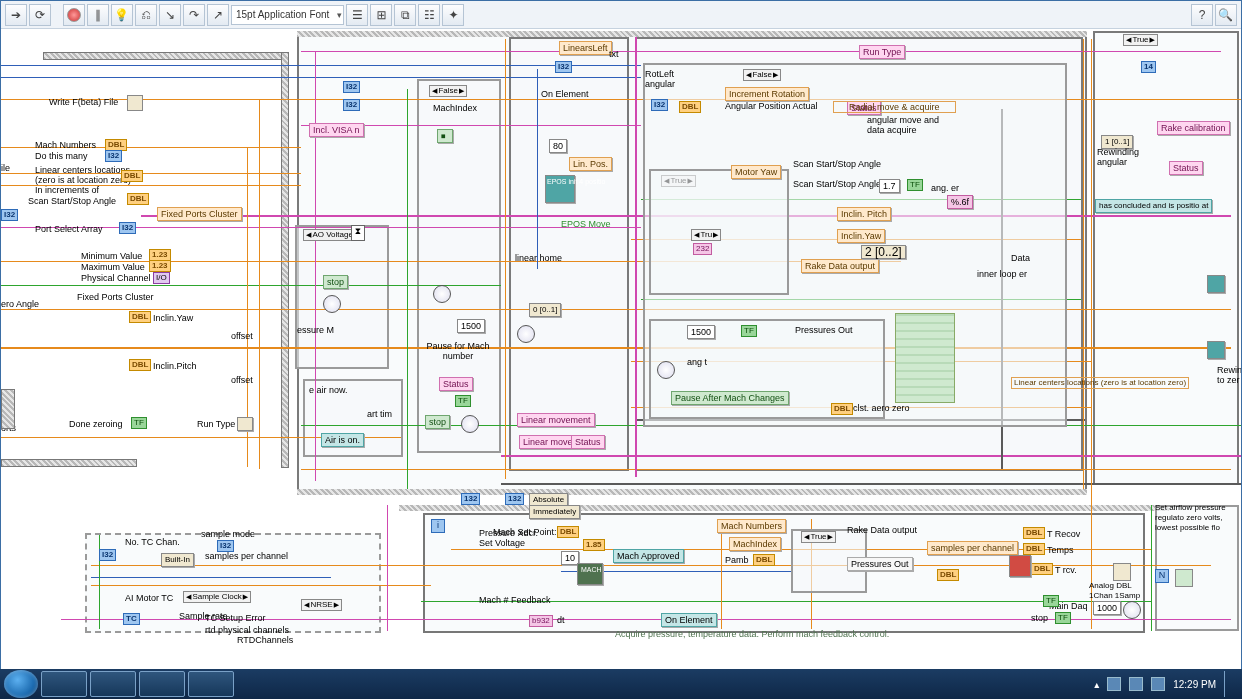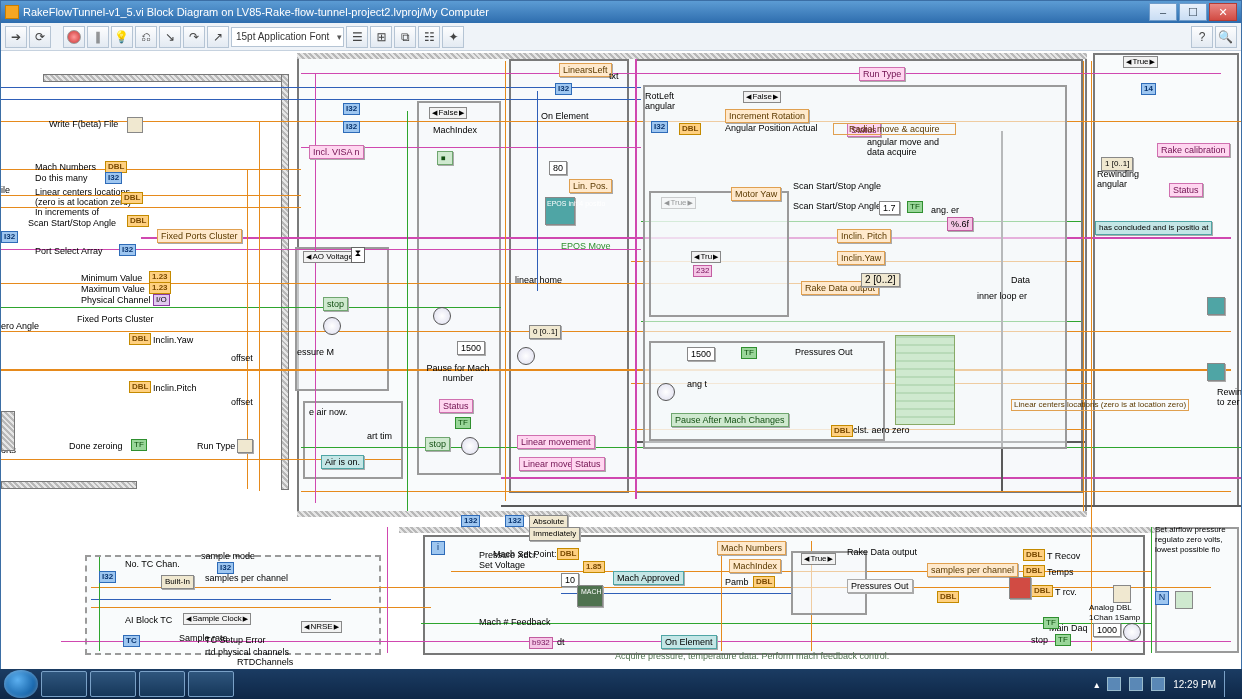--- a/index.html
+++ b/index.html
@@ -55,28 +55,20 @@
   .wc{background:#5A5A5A;}     
   .wbl{background:#2F5FB8;}    
   .h{height:1px;} .v{width:1px;}
   .h2{height:2px;} .v2{width:2px;}
 </style>
 </head>
 <body>
 
 <div class="window">
 
-  <div class="titlebar">
-    <div class="icon"></div>
-    <span>RakeFlowTunnel-v1_5.vi Block Diagram on LV85-Rake-flow-tunnel-project2.lvproj/My Computer</span>
-    <div class="fill"></div>
-    <div class="winbtn">–</div>
-    <div class="winbtn">☐</div>
-    <div class="winbtn close">✕</div>
-  </div>
 
 
   <div class="toolbar">
     <div class="tbtn">➔</div>
     <div class="tbtn">⟳</div>
     <div style="width:8px"></div>
     <div class="tbtn">
         <span class="tcircle tred"></span>
       </div>
     <div class="tbtn">∥</div>
@@ -301,21 +293,21 @@
       <div class="blk node orange" style="left:800px;top:230px">Rake Data output</div>
 
       <div class="blk node pink" style="left:846px;top:72px">Status</div>
       <div class="blk txt orange" style="left:832px;top:72px;border:1px solid #E0A050;padding:0 15px">Radial move &amp; acquire</div>
       <div class="blk txt" style="left:866px;top:86px;white-space:normal;width:86px">angular move and data acquire</div>
       <div class="blk node" style="left:878px;top:150px;background:#fff">1.7</div>
       <span class="blk bool" style="left:906px;top:150px">TF</span>
       <div class="blk txt" style="left:930px;top:154px">ang. er</div>
       <div class="blk node" style="left:946px;top:166px;background:#F5C6E6;border:1px solid #C25CA0">%.6f</div>
 
-      <div class="blk node" style="left:860px;top:222px;background:#F0E8D0;font-size:10px">2 [0..2]</div>
+      <div class="blk node" style="left:860px;top:216px;background:#F0E8D0;font-size:12px">2 [0..2]</div>
       <div class="blk txt" style="left:1010px;top:224px">Data</div>
       <div class="blk txt" style="left:976px;top:240px">inner loop er</div>
 
       <div class="blk seq inner" style="left:648px;top:290px;width:236px;height:100px"></div>
       <div class="blk node" style="left:686px;top:296px;background:#fff">1500</div>
       <span class="blk bool" style="left:740px;top:296px">TF</span>
       <div class="blk txt" style="left:794px;top:296px">Pressures Out</div>
       <div class="blk txt" style="left:686px;top:328px">ang t</div>
       <div class="blk clk" style="left:656px;top:332px"></div>
       <div class="blk node green" style="left:670px;top:362px">Pause After Mach Changes</div>
@@ -339,21 +331,21 @@
       <div class="blk node" style="left:1206px;top:312px;width:18px;height:18px;background:#4FA5A5"></div>
 
       <div class="blk node" style="left:528px;top:464px;background:#F0E8D0;font-size:8px">Absolute</div>
       <div class="blk node" style="left:528px;top:476px;background:#F0E8D0;font-size:8px">Immediately</div>
       <span class="blk i32" style="left:460px;top:464px">132</span>
       <span class="blk i32" style="left:504px;top:464px">132</span>
 
       <div class="blk txt" style="left:124px;top:508px">No. TC Chan.</div>
       <span class="blk i32" style="left:98px;top:520px">I32</span>
       <div class="blk node" style="left:160px;top:524px;background:#F0E8D0;font-size:8px">Built-In</div>
-      <div class="blk txt" style="left:124px;top:564px">AI Block TC</div>
+      <div class="blk txt" style="left:124px;top:564px">AI Motor TC</div>
       <div class="blk case" style="left:182px;top:562px">
           <span>Sample Clock</span>
         </div>
       <div class="blk txt" style="left:178px;top:582px">Sample rate</div>
       <div class="blk txt" style="left:200px;top:500px">sample mode</div>
       <span class="blk i32" style="left:216px;top:511px">I32</span>
       <div class="blk txt" style="left:204px;top:522px">samples per channel</div>
       <div class="blk txt" style="left:204px;top:584px">TC Setup Error</div>
       <div class="blk case" style="left:300px;top:570px">
           <span>NRSE</span>

